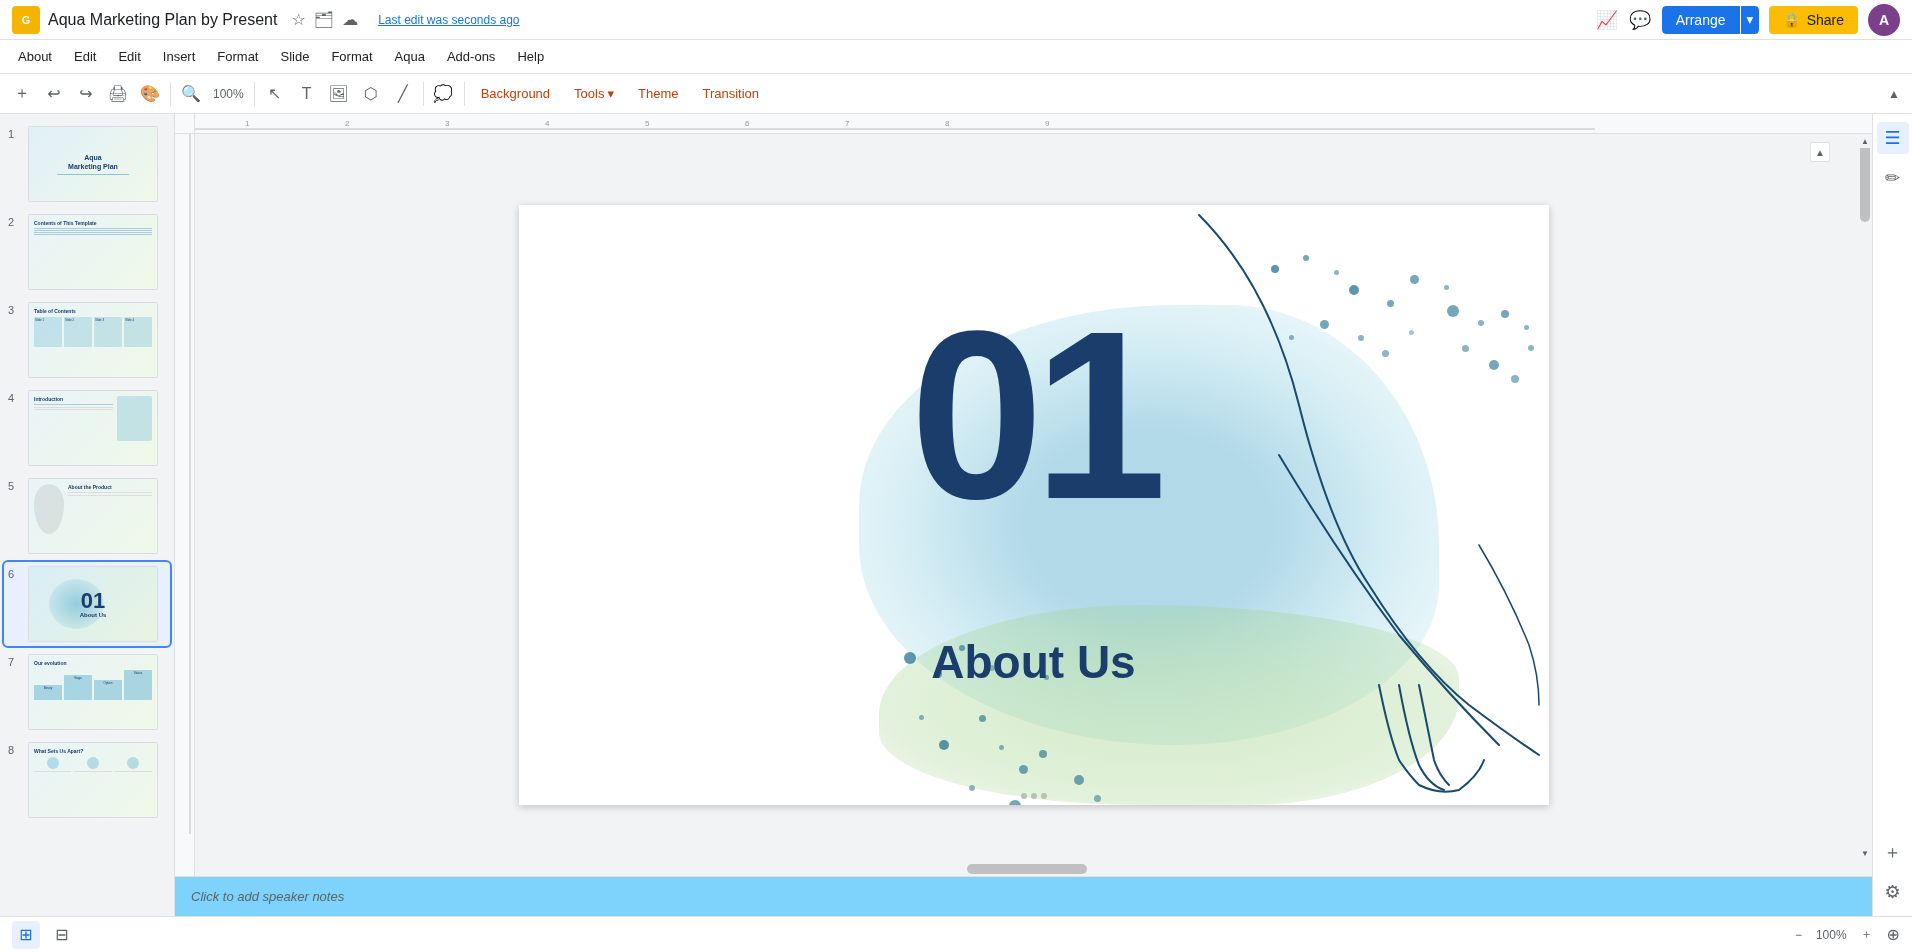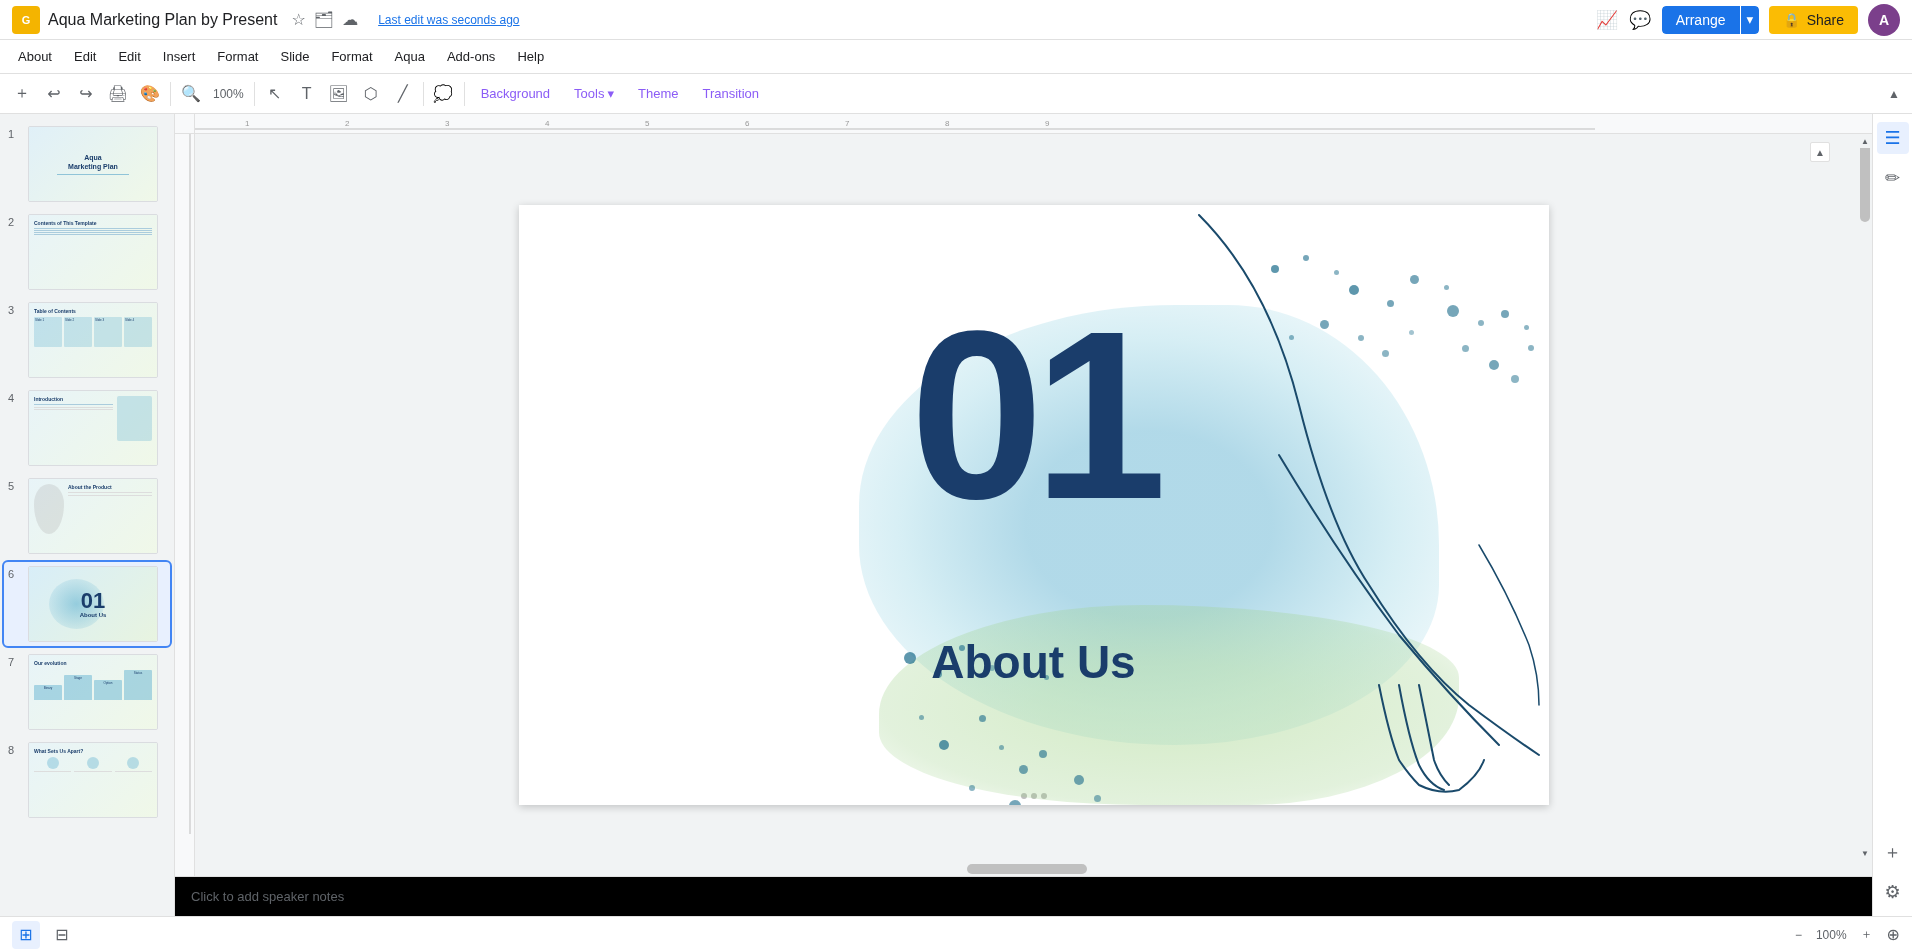--- a/index.html
+++ b/index.html
@@ -45,21 +45,21 @@
     .toolbar {
       display: flex; align-items: center; height: 40px; background: #fff;
       padding: 0 8px; border-bottom: 1px solid #e0e0e0; gap: 4px;
     }
     .tb-btn {
       width: 28px; height: 28px; display: flex; align-items: center; justify-content: center;
       border-radius: 4px; cursor: pointer; color: #5f6368; font-size: 16px; border: none; background: none;
     }
     .tb-sep { width: 1px; height: 24px; background: #e0e0e0; margin: 0 2px; }
     .tb-label-btn {
-      padding: 4px 10px; font-size: 13px; color: #8b5cf6; cursor: pointer; border-radius: 4px;
+      padding: 4px 10px; font-size: 13px; color: #c2410c; cursor: pointer; border-radius: 4px;
       border: none; background: none; display: flex; align-items: center; gap: 3px;
     }
     .spacer { flex: 1; }
     .chevron-up { font-size: 12px; color: #5f6368; cursor: pointer; padding: 4px; }
 
     
     .main-area {
       display: flex; flex: 1; overflow: hidden;
     }
 
@@ -86,22 +86,22 @@
       flex: 1; overflow: hidden; display: flex; align-items: center; justify-content: center;
       background: #f1f3f4; position: relative;
     }
     .slide-canvas {
       width: 1030px; height: 600px; background: #fff; position: relative; overflow: hidden;
       box-shadow: 0 2px 8px rgba(0,0,0,0.2);
     }
 
     
     .notes-bar {
-      height: 40px; background: #000000; border-top: 1px solid #e0e0e0;
-      display: flex; align-items: center; padding: 0 16px; font-size: 13px; color: #5f6368;
+      height: 40px; background: #7dd3fc; border-top: 1px solid #e0e0e0;
+      display: flex; align-items: center; padding: 0 16px; font-size: 13px; color: #5f6368; font-style: italic;
     }
 
     
     .right-panel {
       width: 40px; background: #fff; border-left: 1px solid #e0e0e0;
       display: flex; flex-direction: column; align-items: center; padding: 8px 0; gap: 8px;
     }
     .rp-btn { width: 32px; height: 32px; display: flex; align-items: center; justify-content: center; border-radius: 4px; cursor: pointer; color: #5f6368; font-size: 18px; }
     .rp-btn.active { background: #e8f0fe; color: #1a73e8; }
 

